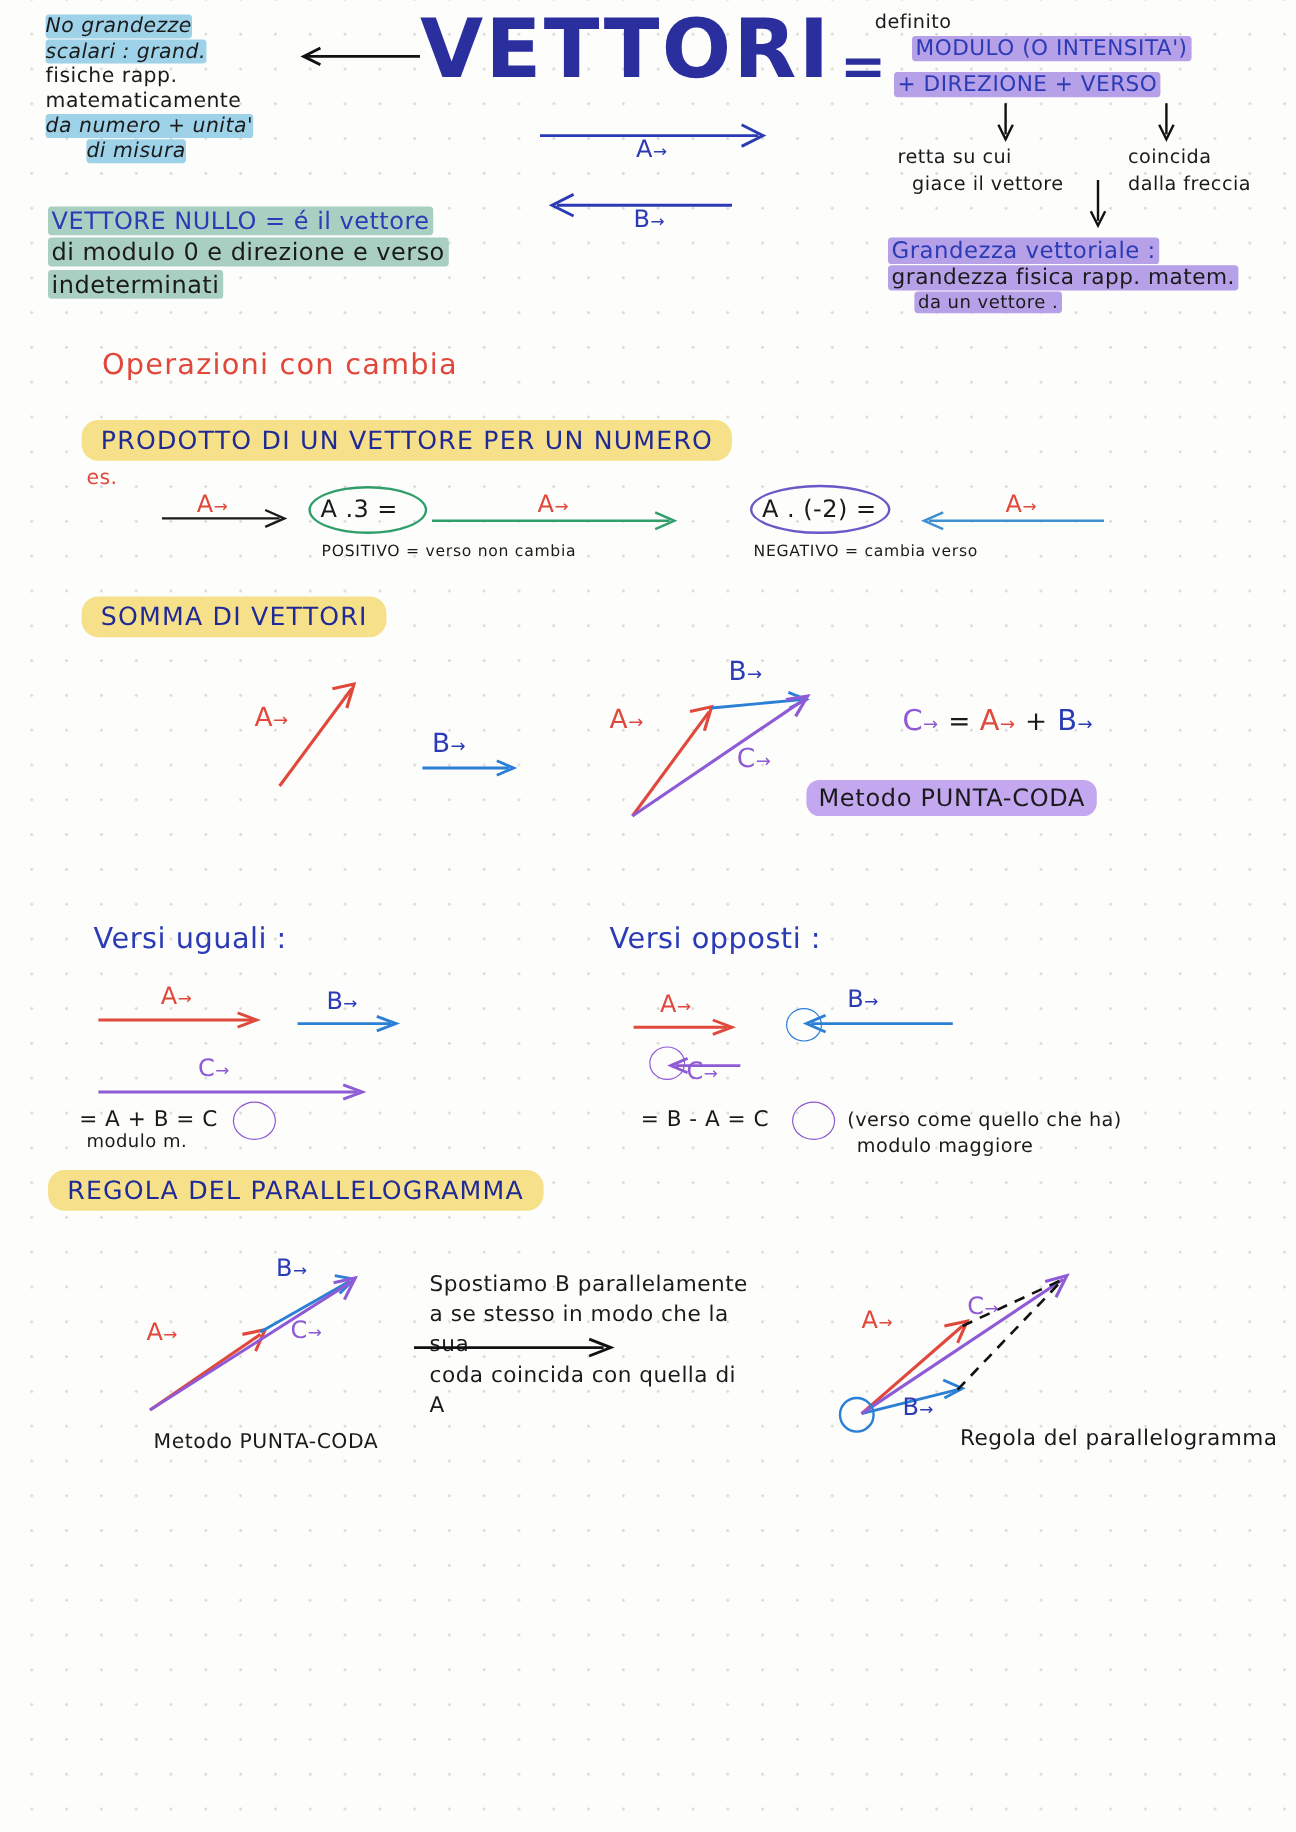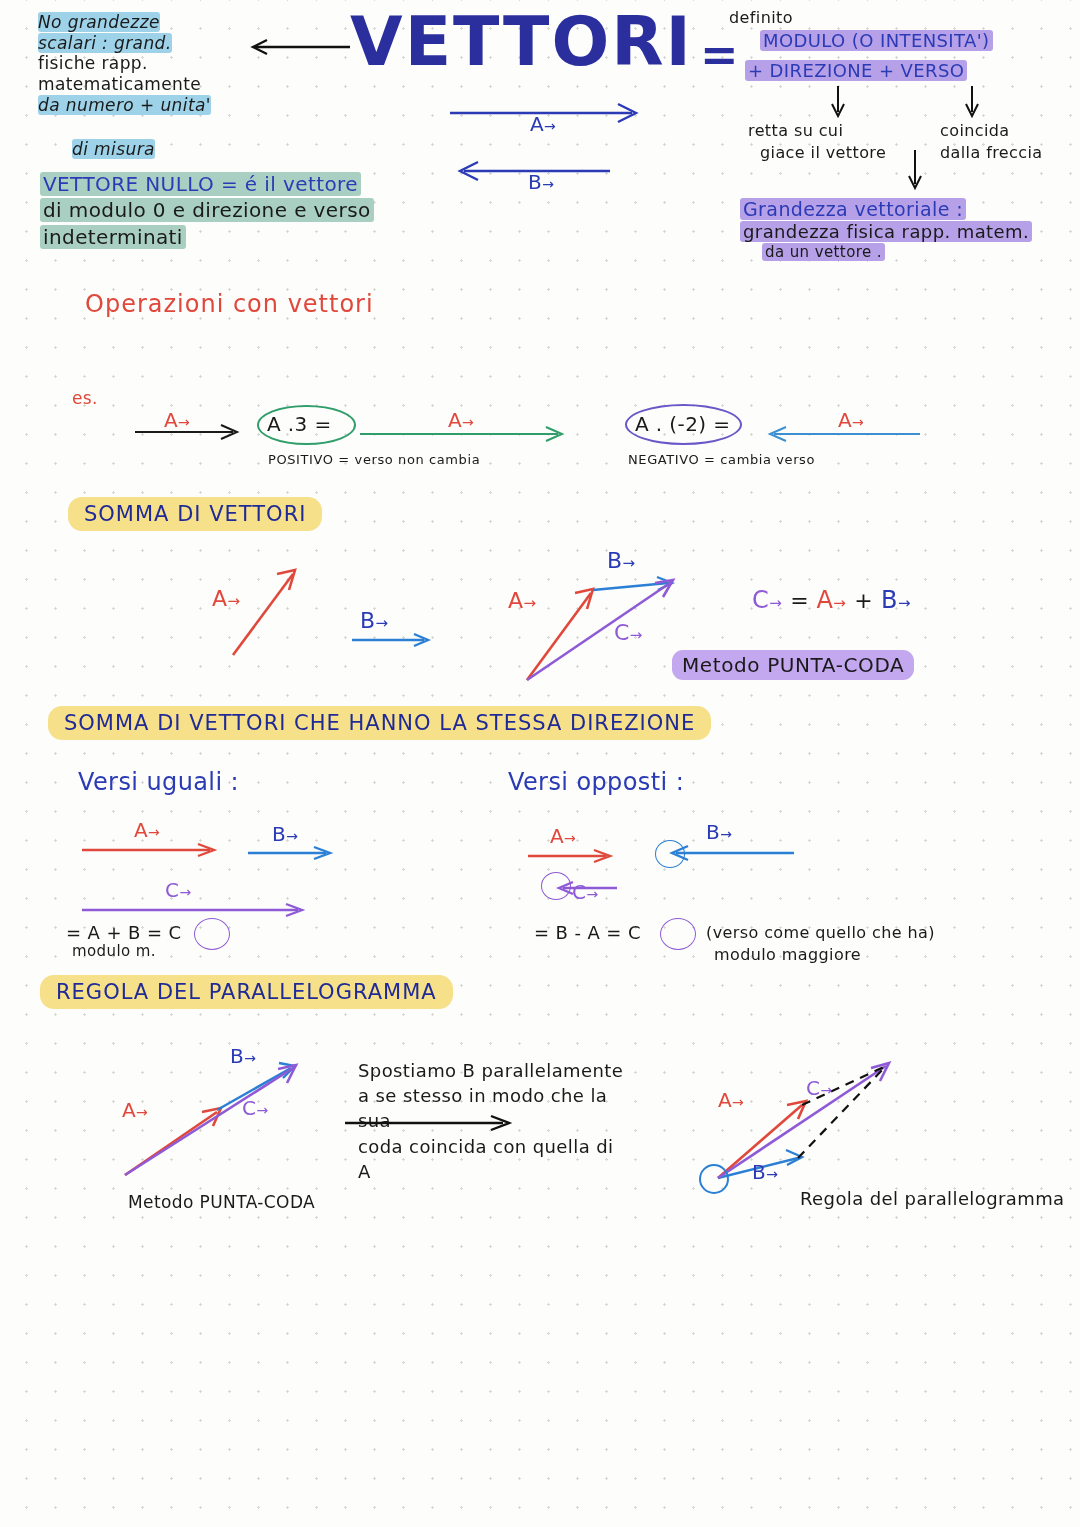--- a/index.html
+++ b/index.html
@@ -94,21 +94,21 @@
 <body>
 
 <div id="page">
 
   <div class="abs hand lh12 t17 black-txt" style="left:38px; top:12px; width:240px;">
     <div><span class="hl-blue">No grandezze</span></div>
     <div><span class="hl-blue">scalari : grand.</span></div>
     <div><span>fisiche rapp.</span></div>
     <div><span>matematicamente</span></div>
     <div><span class="hl-blue">da numero + unita'</span></div>
-    <div style="padding-left:34px;margin-top:23px;"><span class="hl-blue">di misura</span></div>
+    <div style="padding-left:34px;"><span class="hl-blue">di misura</span></div>
   </div>
 
   <svg class="abs" style="left:245px; top:36px;" width="110" height="22">
     <line x1="105" y1="11" x2="10" y2="11" stroke="#111" stroke-width="2.4"></line>
     <polyline points="22,4 8,11 22,18" fill="none" stroke="#111" stroke-width="2.4"></polyline>
   </svg>
 
   <div class="abs title-main" style="left:350px; top:8px;">VETTORI</div>
 
   <div class="abs eq-sign" style="left:700px; top:28px;">=</div>
@@ -166,22 +166,25 @@
   <div class="abs hand t20 blue-txt" style="left:528px; top:170px;">
     <span>B</span><span style="font-size:14px;">→</span>
   </div>
 
   <div class="abs hand lh12" style="left:40px; top:172px; width:440px;">
     <div class="t20 blue-txt"><span class="hl-green">VETTORE NULLO = é il vettore</span></div>
     <div class="t20 black-txt" style="margin-top:2px;"><span class="hl-green">di modulo 0 e direzione e verso</span></div>
     <div class="t20 black-txt" style="margin-top:2px;"><span class="hl-green">indeterminati</span></div>
   </div>
 
-  <div class="abs hand t24 red-txt" style="left:85px; top:290px; letter-spacing:1px;">Operazioni con vettori</div>
-
+  <div class="abs hand t24 red-txt" style="left:85px; top:290px; letter-spacing:1px;">Operazioni con cambia</div>
+
+  <div class="abs" style="left:68px; top:350px;">
+    <span class="hl-yellow-band hand">PRODOTTO DI UN VETTORE  PER UN NUMERO</span>
+  </div>
 
   <div class="abs hand t17 red-txt" style="left:72px; top:388px;">es.</div>
 
   <svg class="abs" style="left:135px; top:418px;" width="115" height="24">
     <line x1="0" y1="14" x2="98" y2="14" stroke="#1a1a1a" stroke-width="2"></line>
     <polyline points="86,7 102,14 86,21" fill="none" stroke="#1a1a1a" stroke-width="2"></polyline>
   </svg>
   <div class="abs hand t20 red-txt" style="left:164px; top:408px;">
     <span>A</span><span style="font-size:14px;">→</span>
   </div>
@@ -257,23 +260,20 @@
     <span class="black-txt" style="font-size:22px;"> = </span>
     <span class="red-txt">A</span><span class="red-txt" style="font-size:15px;">→</span>
     <span class="black-txt" style="font-size:22px;">+</span>
     <span class="blue-txt">B</span><span class="blue-txt" style="font-size:15px;">→</span>
   </div>
 
   <div class="abs" style="left:672px; top:650px;">
     <span class="hl-purple-band hand" style="font-size:20px; letter-spacing:0.6px;">Metodo PUNTA-CODA</span>
   </div>
 
-  <div class="abs" style="left:48px; top:706px;">
-    <span class="hl-yellow-band hand">SOMMA DI VETTORI CHE HANNO LA STESSA  DIREZIONE</span>
-  </div>
 
   <div class="abs hand t24 blue-txt" style="left:78px; top:768px;">Versi uguali :</div>
   <div class="abs hand t24 blue-txt" style="left:508px; top:768px;">Versi opposti :</div>
 
   <svg class="abs" style="left:82px; top:840px;" width="150" height="20">
     <line x1="0" y1="10" x2="128" y2="10" stroke="#e0483c" stroke-width="2.4"></line>
     <polyline points="116,4 132,10 116,16" fill="none" stroke="#e0483c" stroke-width="2.4"></polyline>
   </svg>
   <div class="abs hand t20 red-txt" style="left:134px; top:818px;">
     <span>A</span><span style="font-size:14px;">→</span>

